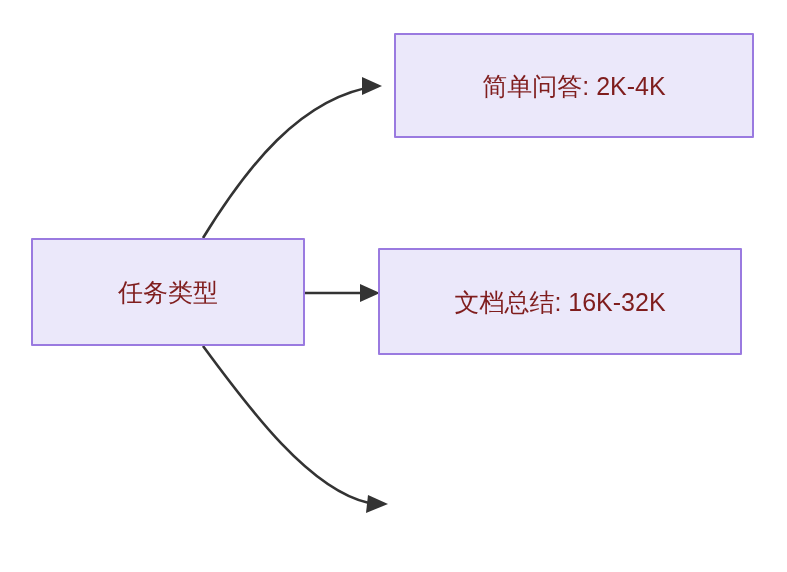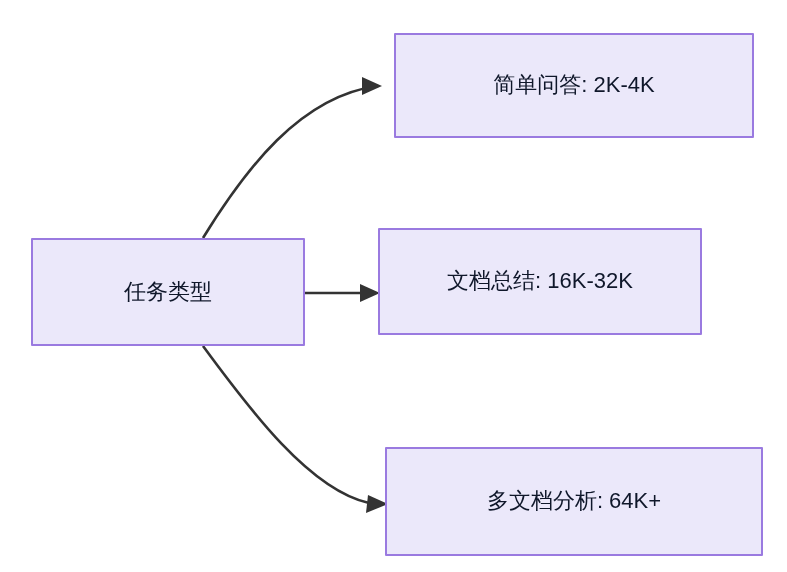--- a/index.html
+++ b/index.html
@@ -17,22 +17,22 @@
   }
   .node {
     position: absolute;
     box-sizing: border-box;
     background: #ebe8fa;
     border: 2px solid #9a7ae0;
     border-radius: 1px;
     display: flex;
     align-items: center;
     justify-content: center;
-    color: #0f172a;
-    font-size: 22px;
+    color: #7f1d1d;
+    font-size: 25px;
     line-height: 1.2;
     letter-spacing: 0px;
     white-space: nowrap;
   }
   .node-label {
     display: block;
   }
   svg.edges {
     position: absolute;
     left: 0;
@@ -74,21 +74,18 @@
   </svg>
 
   <div class="node" style="left:31px; top:238px; width:274px; height:108px;">
     <span class="node-label">任务类型</span>
   </div>
 
   <div class="node" style="left:394px; top:33px; width:360px; height:105px;">
     <span class="node-label">简单问答: 2K-4K</span>
   </div>
 
-  <div class="node" style="left:378px; top:228px; width:324px; height:107px;">
+  <div class="node" style="left:378px; top:248px; width:364px; height:107px;">
     <span class="node-label">文档总结: 16K-32K</span>
   </div>
 
-  <div class="node" style="left:385px; top:447px; width:378px; height:109px;">
-    <span class="node-label">多文档分析: 64K+</span>
-  </div>
 
 </div>
 
 </body></html>

